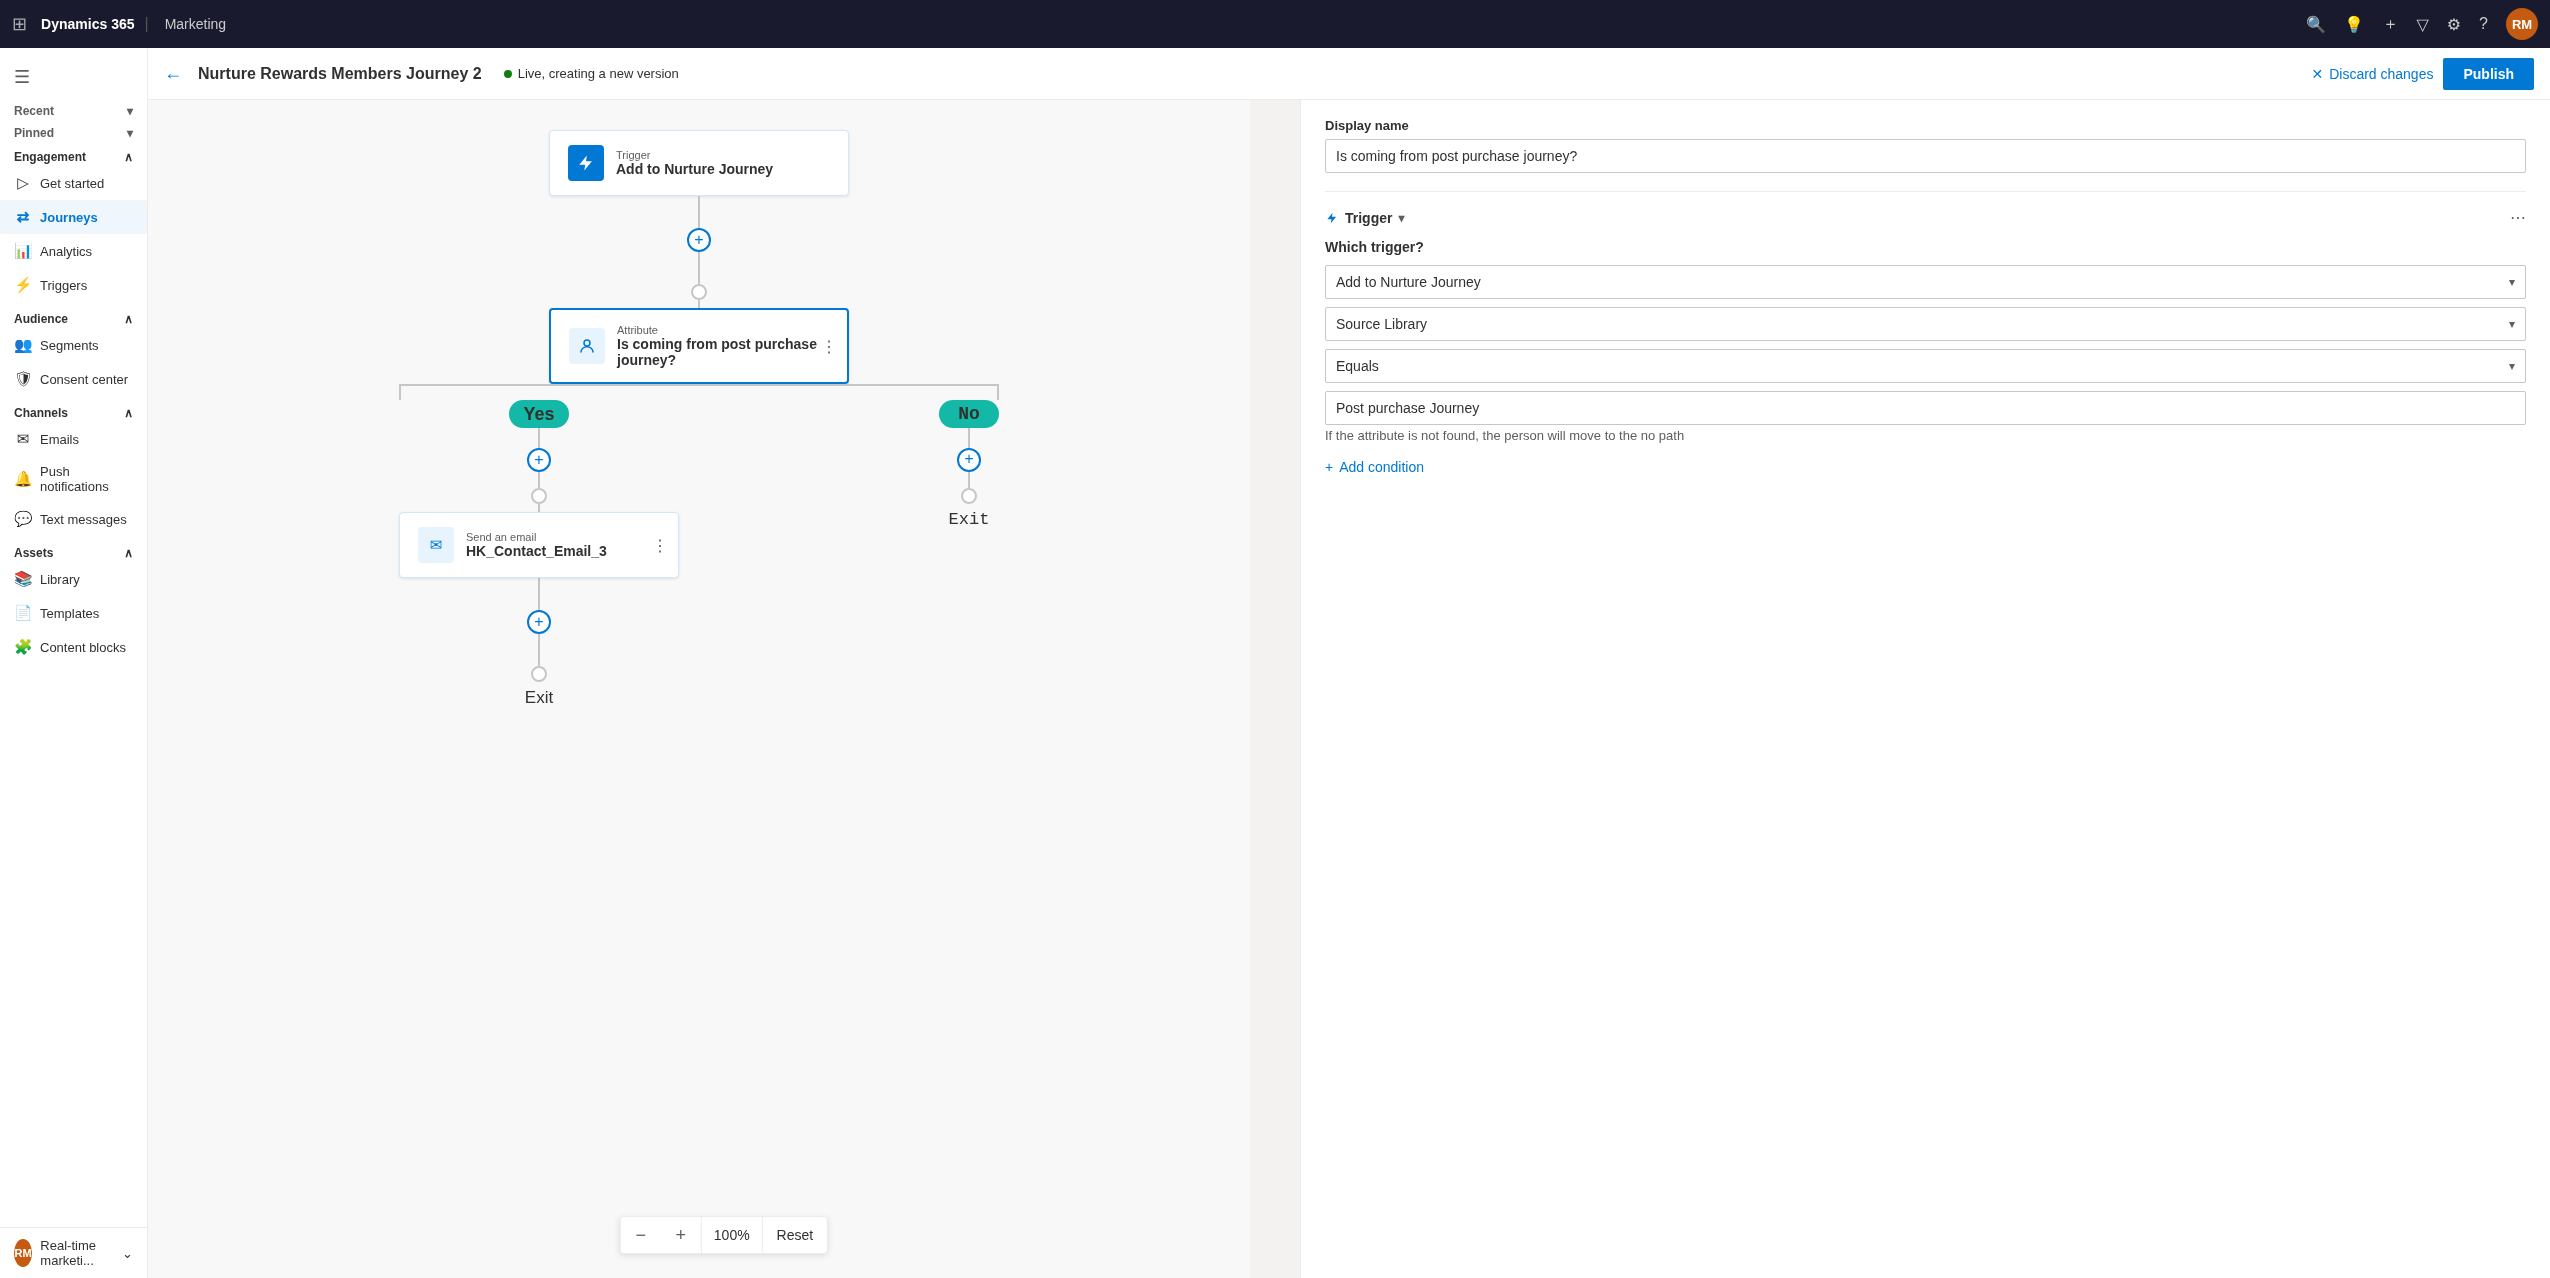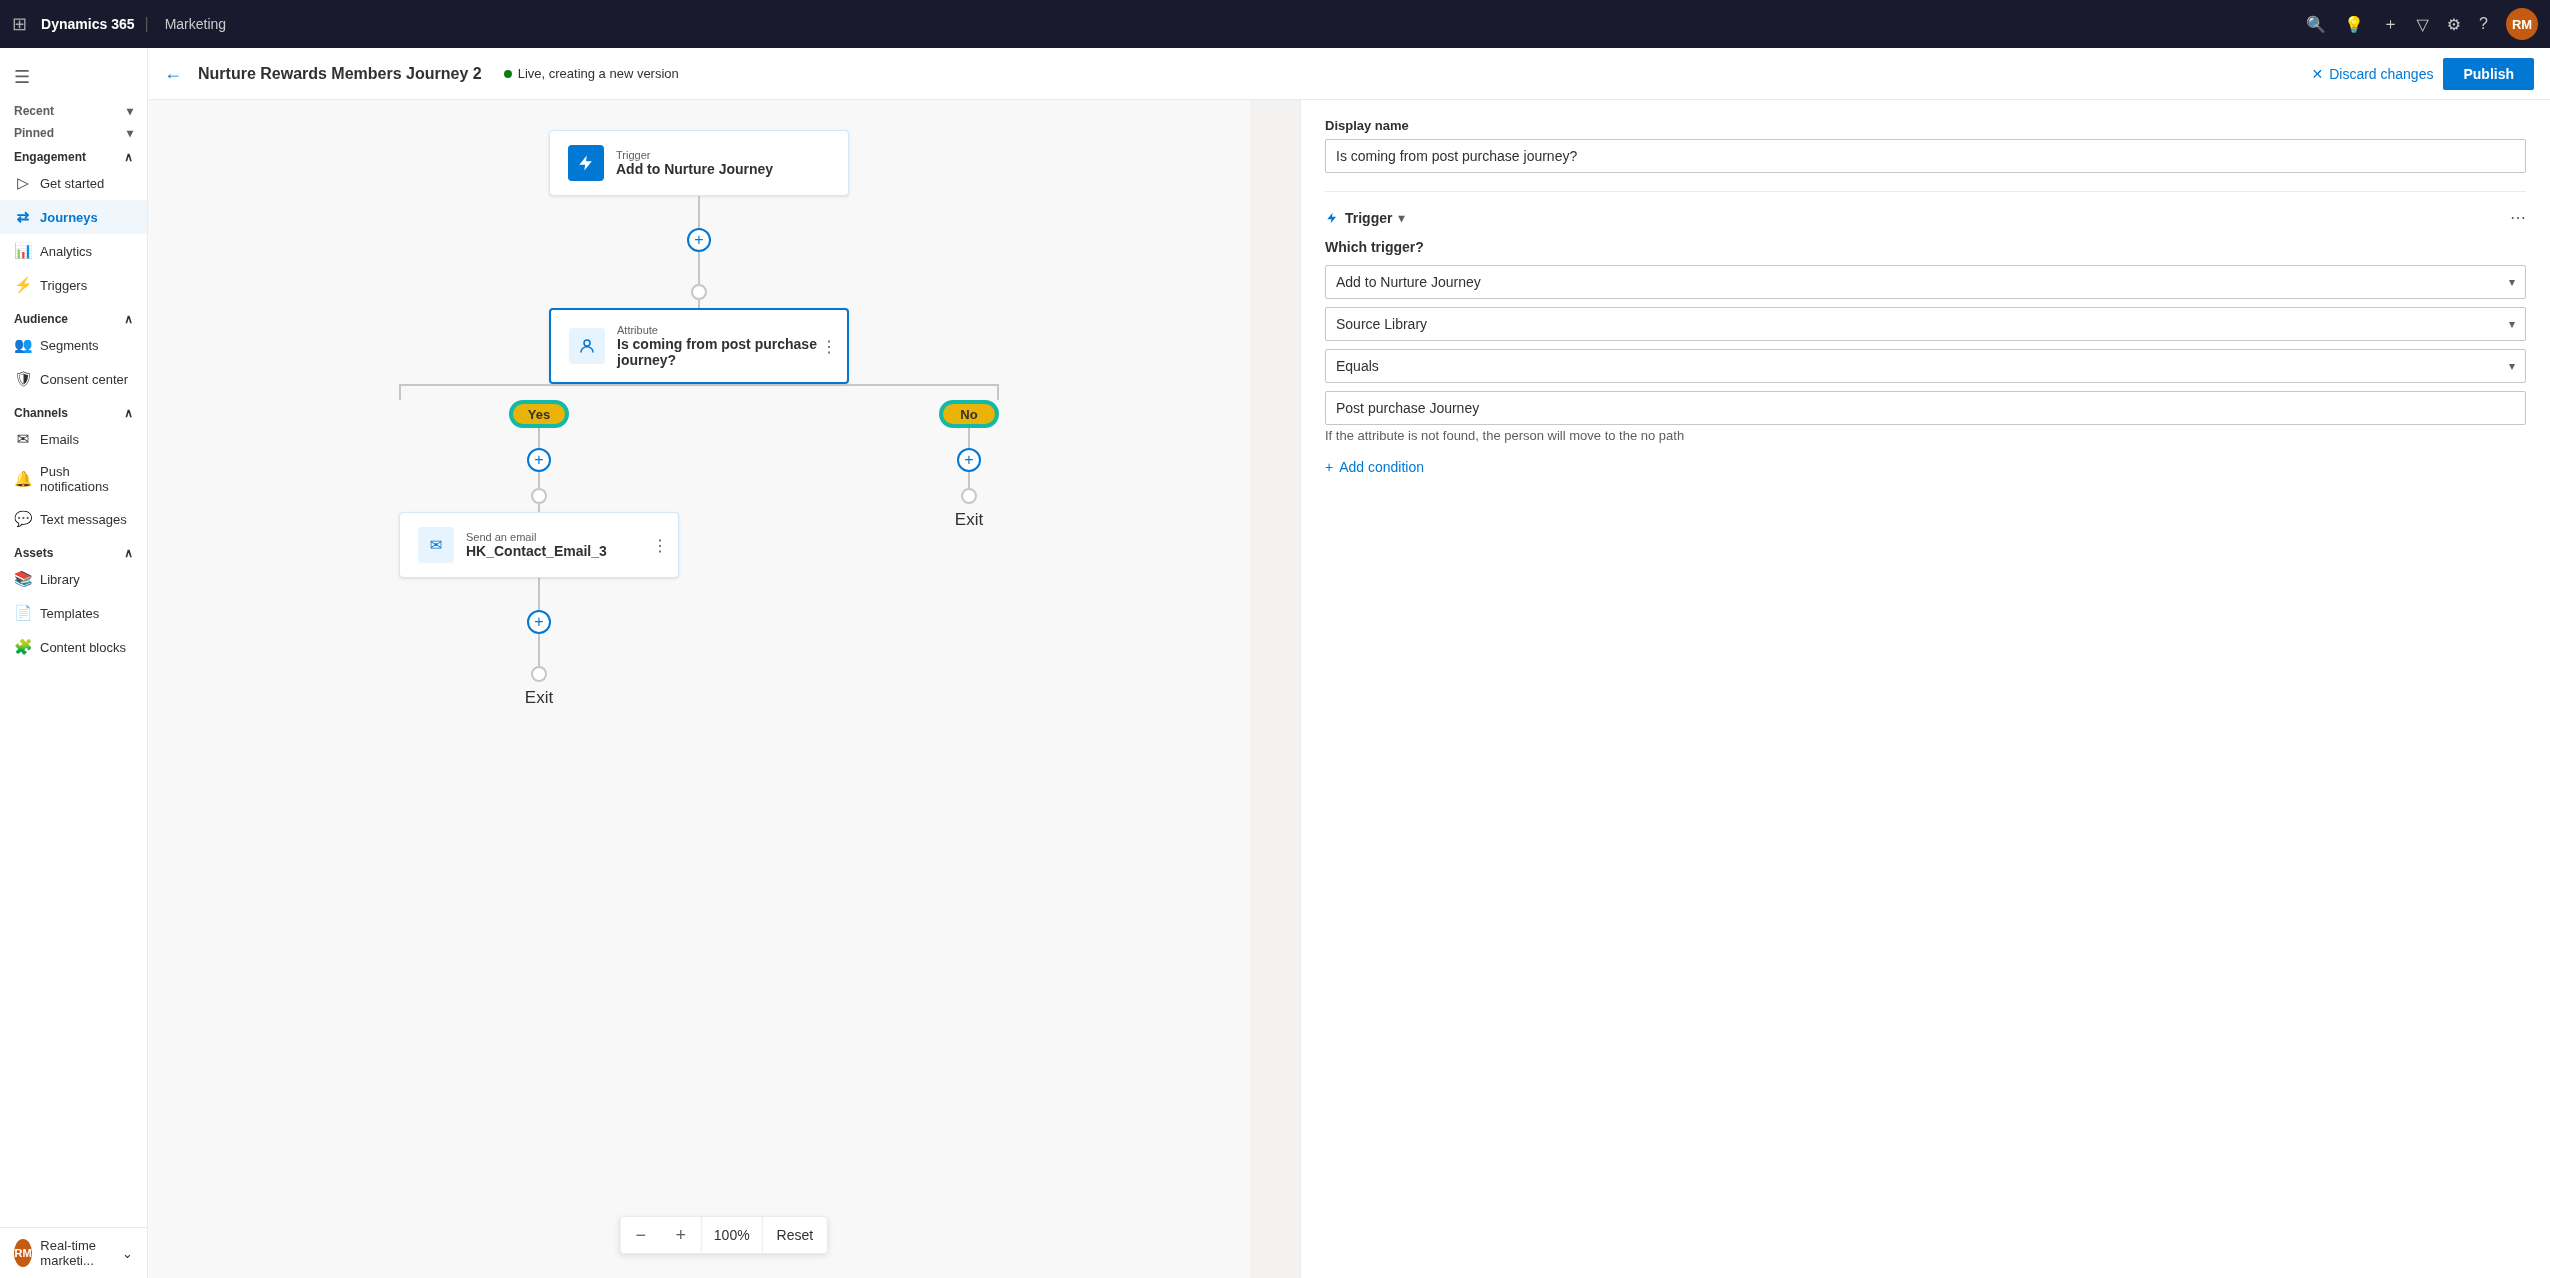--- a/index.html
+++ b/index.html
@@ -154,23 +154,23 @@
       box-shadow: 0 1px 3px rgba(0,0,0,0.1);
       position: relative;
     }
     .node-attr-icon {
       width: 36px; height: 36px; background: #e8f4fd; border-radius: 4px;
       display: flex; align-items: center; justify-content: center; color: #0078d4; font-size: 14px; flex-shrink: 0;
     }
     .node-more { position: absolute; right: 10px; top: 50%; transform: translateY(-50%); color: #605e5c; cursor: pointer; font-size: 16px; }
 
     .branch-label {
-      width: 60px; height: 28px; border-radius: 14px; border: 4px solid #14b8a6;
+      width: 60px; height: 28px; border-radius: 14px; border: 2px solid #14b8a6;
       display: flex; align-items: center; justify-content: center;
-      font-size: 13px; color: #323130; font-weight: 600; background: #eab308;
+      font-size: 18px; color: #323130; font-weight: 600; background: #14b8a6;
     }
 
     .node-email {
       background: white;
       border: 1px solid #d0e8f8;
       border-radius: 4px;
       width: 280px;
       padding: 14px 18px;
       display: flex;
       align-items: center;
@@ -453,21 +453,21 @@
             </div>
             <div class="node-more">⋮</div>
           </div>
           <div class="connector-line"></div>
           <div class="connector-plus">+</div>
           <div class="connector-line"></div>
           <div class="connector-circle"></div>
           <div class="exit-label">Exit</div>
         </div>
 
-        <div style="display:flex;flex-direction:column;align-items:center;gap:0;">
+        <div style="display:flex;flex-direction:column;align-items:center;gap:0;font-family:Liberation Mono, monospace;">
           <div class="branch-label">No</div>
           <div class="connector-line" style="height:20px"></div>
           <div class="connector-plus">+</div>
           <div class="connector-line" style="height:16px"></div>
           <div class="connector-circle"></div>
           <div class="exit-label">Exit</div>
         </div>
       </div>
 
     </div>

